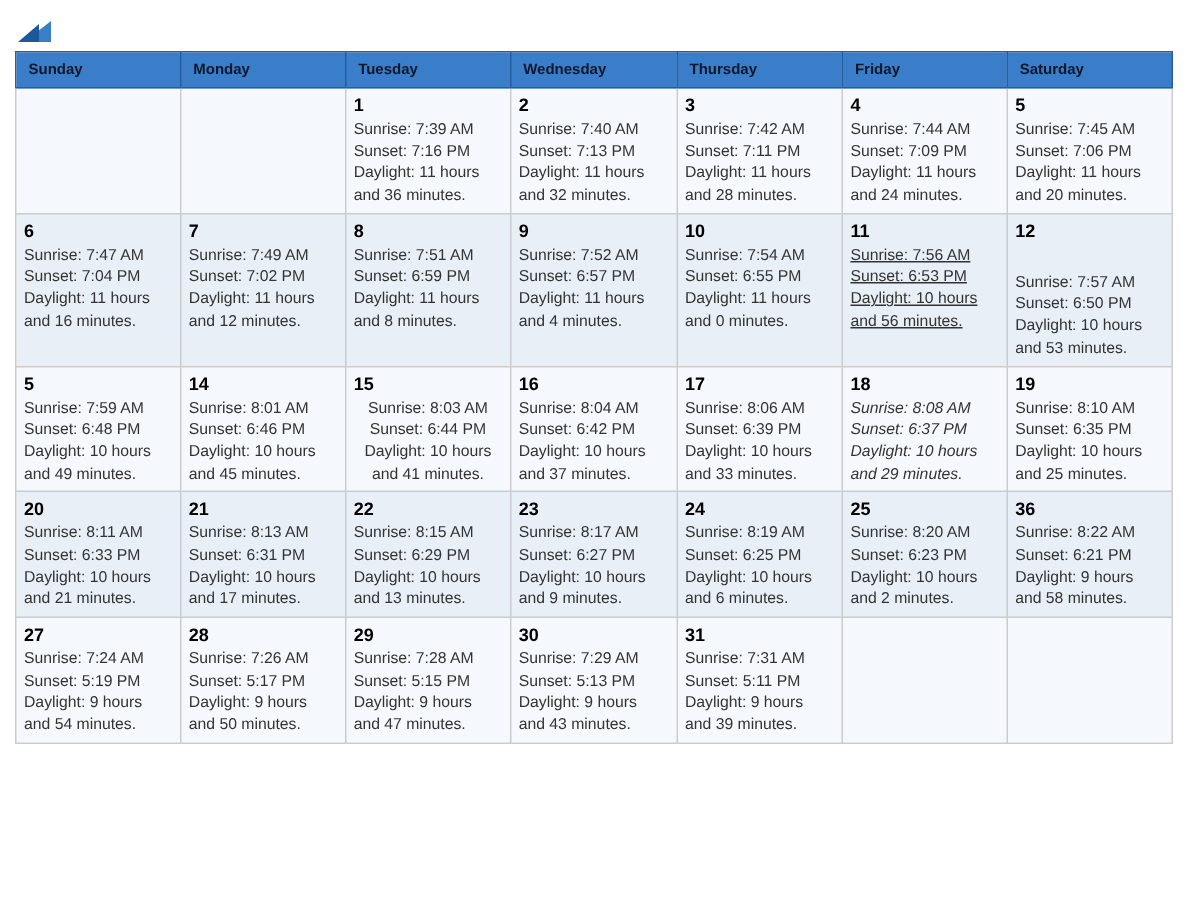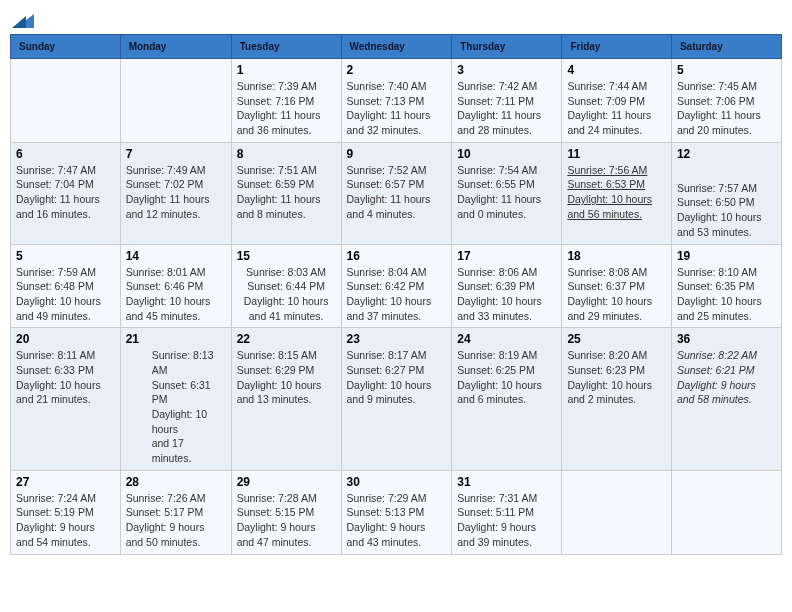--- a/index.html
+++ b/index.html
@@ -246,21 +246,21 @@
         </td>
         <td>
           <span class="day-num">17</span>
           <div class="day-info" style="white-space: pre-line;">Sunrise: 8:06 AM
 Sunset: 6:39 PM
 Daylight: 10 hours
 and 33 minutes.</div>
         </td>
         <td>
           <span class="day-num">18</span>
-          <div class="day-info" style="white-space: pre-line;">Sunrise: 8:08 AM
+          <div class="day-info" style="white-space: pre-line; font-style: italic;">Sunrise: 8:08 AM
 Sunset: 6:37 PM
 Daylight: 10 hours
 and 29 minutes.</div>
         </td>
         <td>
           <span class="day-num">19</span>
           <div class="day-info" style="white-space: pre-line;">Sunrise: 8:10 AM
 Sunset: 6:35 PM
 Daylight: 10 hours
 and 25 minutes.</div>
@@ -269,21 +269,21 @@
       <tr>
         <td>
           <span class="day-num">20</span>
           <div class="day-info" style="white-space: pre-line;">Sunrise: 8:11 AM
 Sunset: 6:33 PM
 Daylight: 10 hours
 and 21 minutes.</div>
         </td>
         <td>
           <span class="day-num">21</span>
-          <div class="day-info" style="white-space: pre-line; margin-left: 26px;">Sunrise: 8:13 AM
+          <div class="day-info" style="white-space: pre-line;">Sunrise: 8:13 AM
 Sunset: 6:31 PM
 Daylight: 10 hours
 and 17 minutes.</div>
         </td>
         <td>
           <span class="day-num">22</span>
           <div class="day-info" style="white-space: pre-line;">Sunrise: 8:15 AM
 Sunset: 6:29 PM
 Daylight: 10 hours
 and 13 minutes.</div>
@@ -304,21 +304,21 @@
         </td>
         <td>
           <span class="day-num">25</span>
           <div class="day-info" style="white-space: pre-line;">Sunrise: 8:20 AM
 Sunset: 6:23 PM
 Daylight: 10 hours
 and 2 minutes.</div>
         </td>
         <td>
           <span class="day-num">36</span>
-          <div class="day-info" style="white-space: pre-line; font-style: italic;">Sunrise: 8:22 AM
+          <div class="day-info" style="white-space: pre-line;">Sunrise: 8:22 AM
 Sunset: 6:21 PM
 Daylight: 9 hours
 and 58 minutes.</div>
         </td>
       </tr>
       <tr>
         <td>
           <span class="day-num">27</span>
           <div class="day-info" style="white-space: pre-line;">Sunrise: 7:24 AM
 Sunset: 5:19 PM

